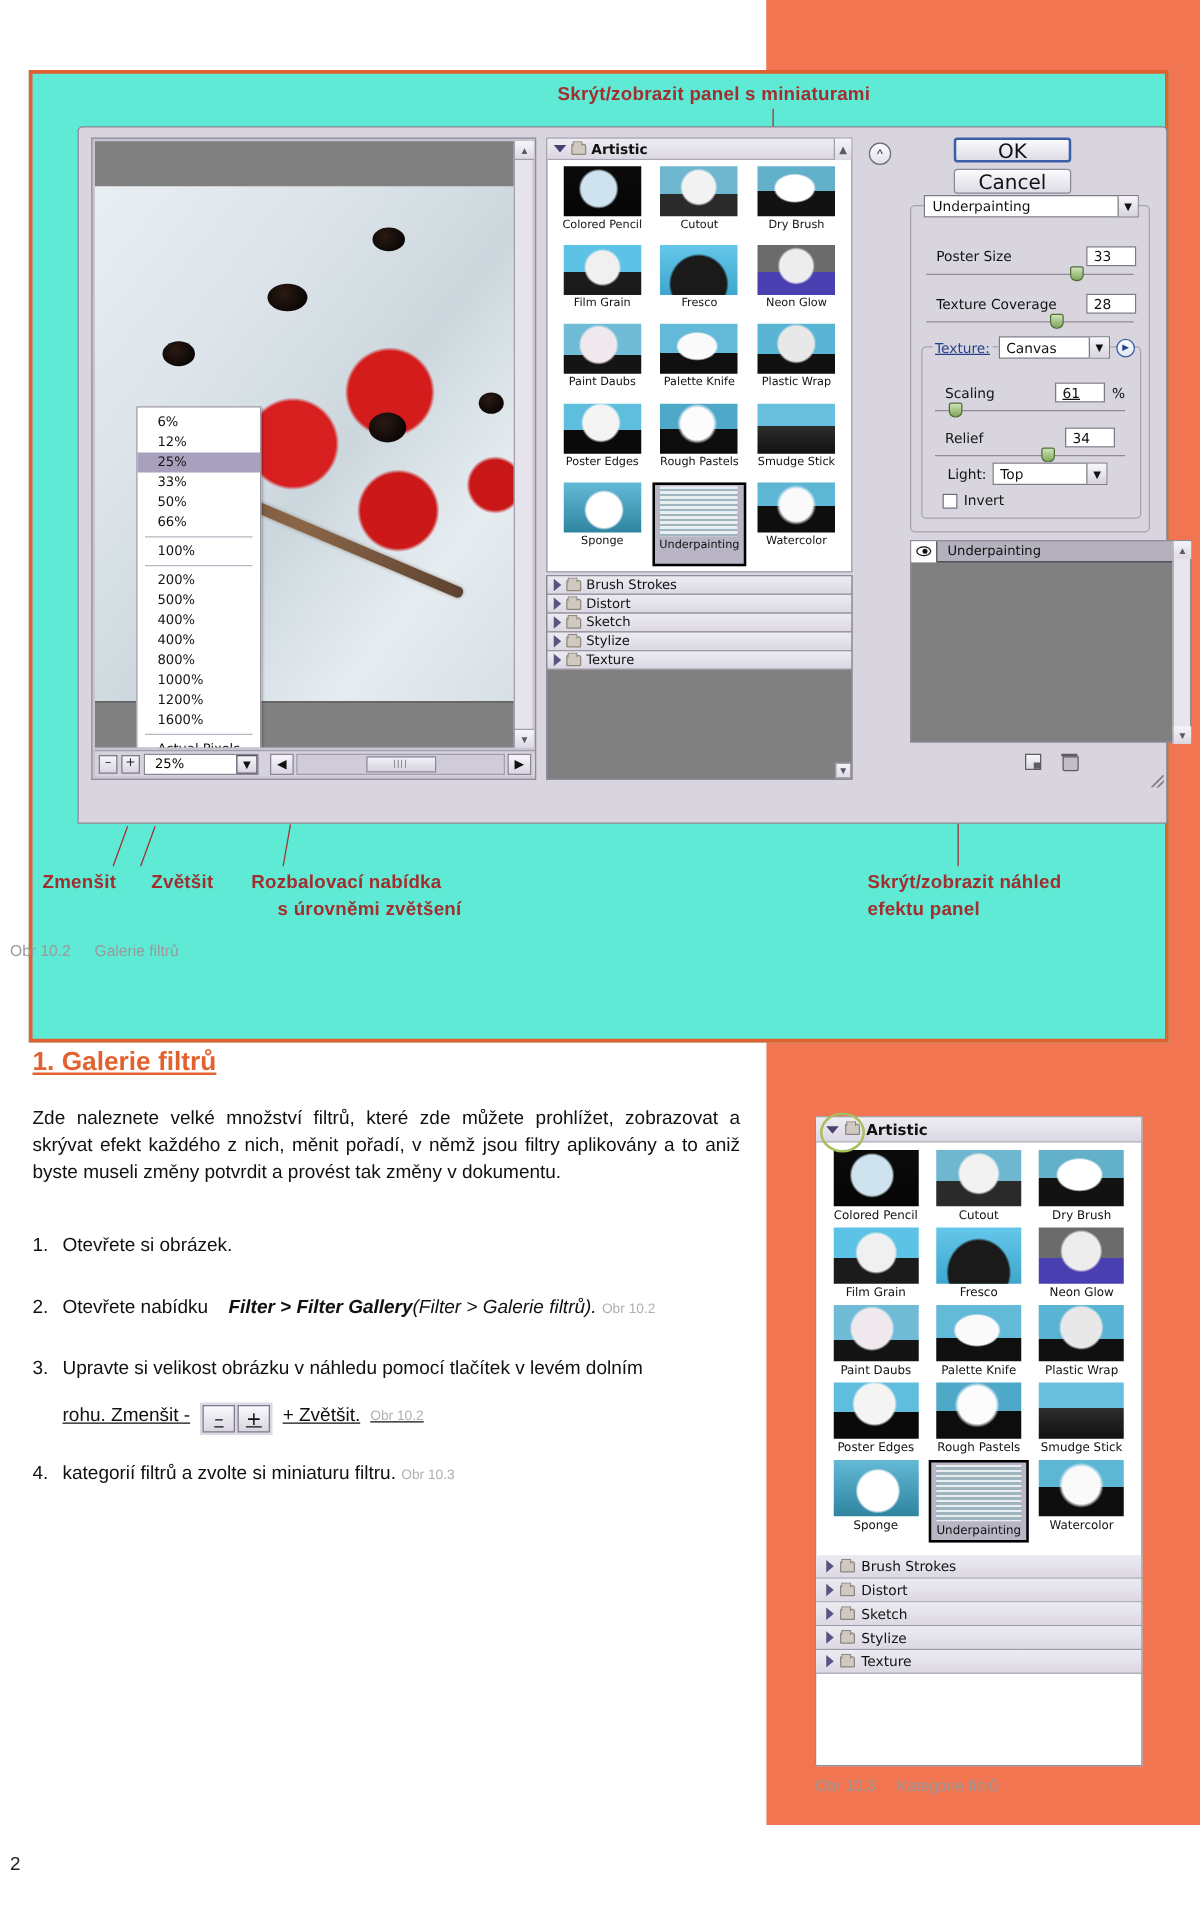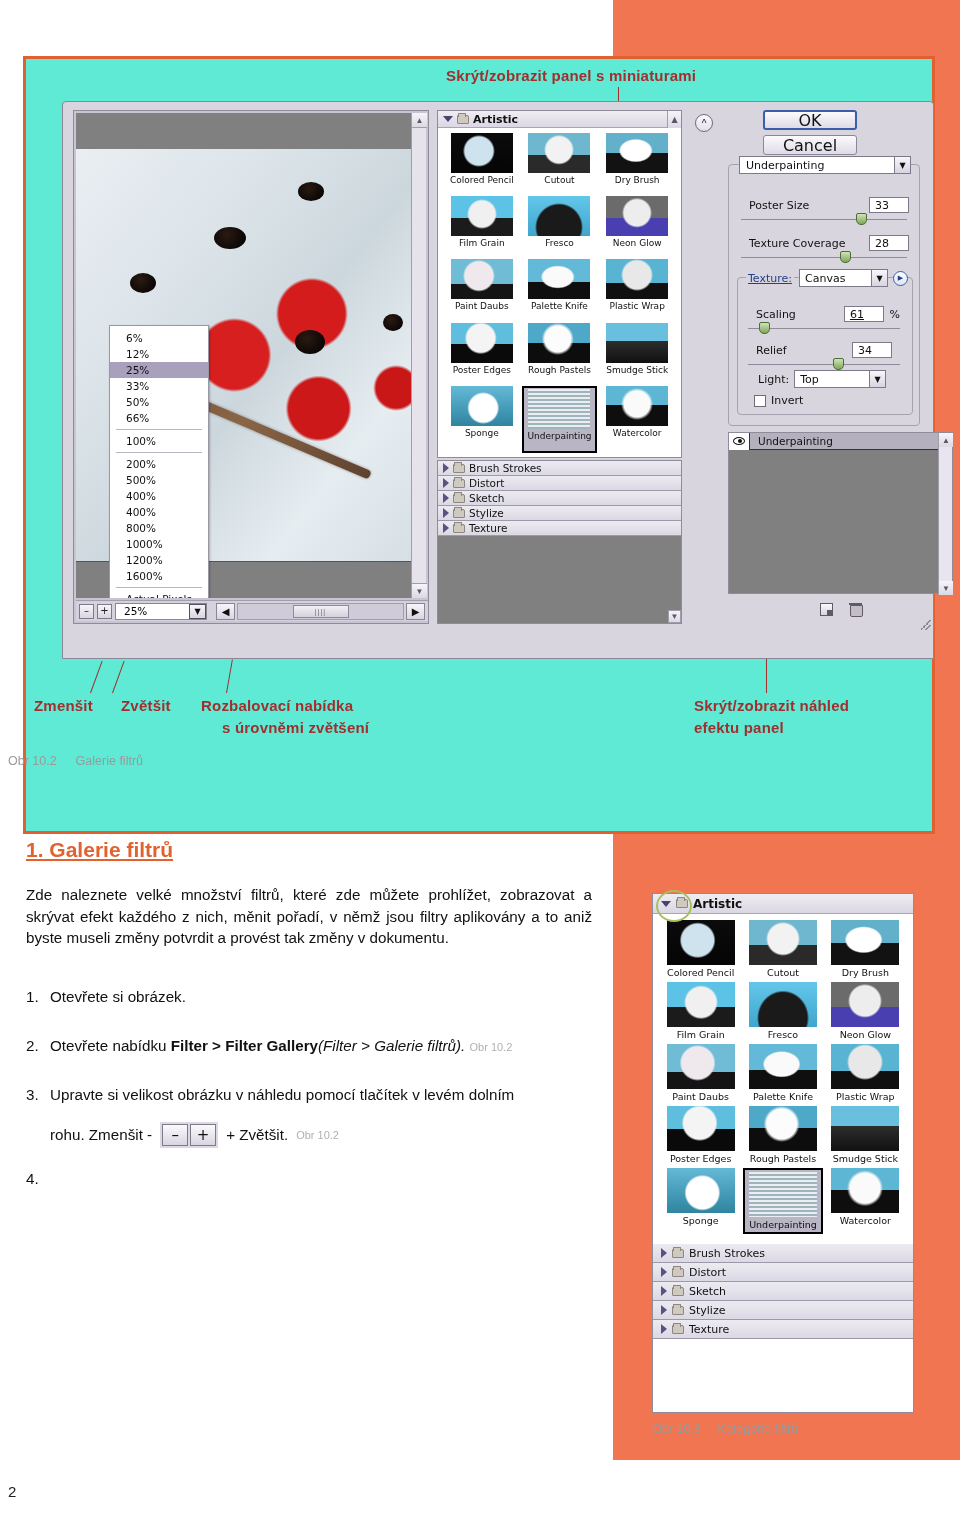--- a/index.html
+++ b/index.html
@@ -674,41 +674,45 @@
 <p class="para">Zde naleznete velké množství filtrů, které zde můžete prohlížet, zobrazovat a skrývat efekt každého z nich, měnit pořadí, v němž jsou filtry aplikovány a to aniž byste museli změny potvrdit a provést tak změny v dokumentu.</p>
 
 <div class="li" style="top:986px;">
   <span class="n">1.</span>
   <span class="t">Otevřete si obrázek.</span>
 </div>
 
 <div class="li" style="top:1035px;">
   <span class="n">2.</span>
   <span class="t">
-    <span>Otevřete nabídku </span><b style="">Filter &gt; Filter Gallery</b><span style="font-style:italic;">(Filter &gt; Galerie filtrů).</span>
+    <span>Otevřete nabídku </span><b style="font-style:italic;margin-left:12px;">Filter &gt; Filter Gallery</b><span style="font-style:italic;">(Filter &gt; Galerie filtrů).</span>
     <span class="obr-ref">Obr 10.2</span>
   </span>
 </div>
 
 <div class="li" style="top:1084px;">
   <span class="n">3.</span>
   <span class="t">Upravte si velikost obrázku v náhledu pomocí tlačítek v levém dolním</span>
-  <span class="t" style="display:flex;align-items:center;gap:8px;margin-top:16px;">
+  <span class="t" style="display:flex;align-items:flex-start;gap:8px;margin-top:16px;text-decoration:underline;">
     <span>rohu. Zmenšit  -</span>
     <span class="minibtn-group" style="position:relative;">
       <span class="minibtn">–</span>
       <span class="minibtn">+</span>
     </span>
     <span>+ Zvětšit.</span>
     <span class="obr-ref">Obr 10.2</span>
   </span>
 </div>
 
 <div class="li" style="top:1168px;">
   <span class="n">4.</span>
+  <span class="t">
+    <span>kategorií filtrů a zvolte si miniaturu filtru.</span>
+    <span class="obr-ref">Obr 10.3</span>
+  </span>
 </div>
 
 <div class="fig-10-3">
   <div class="f3-header">
     <span class="tri down"></span>
     <span class="folder"></span>
     <span>Artistic</span>
   </div>
 
   <div class="f3-grid">

